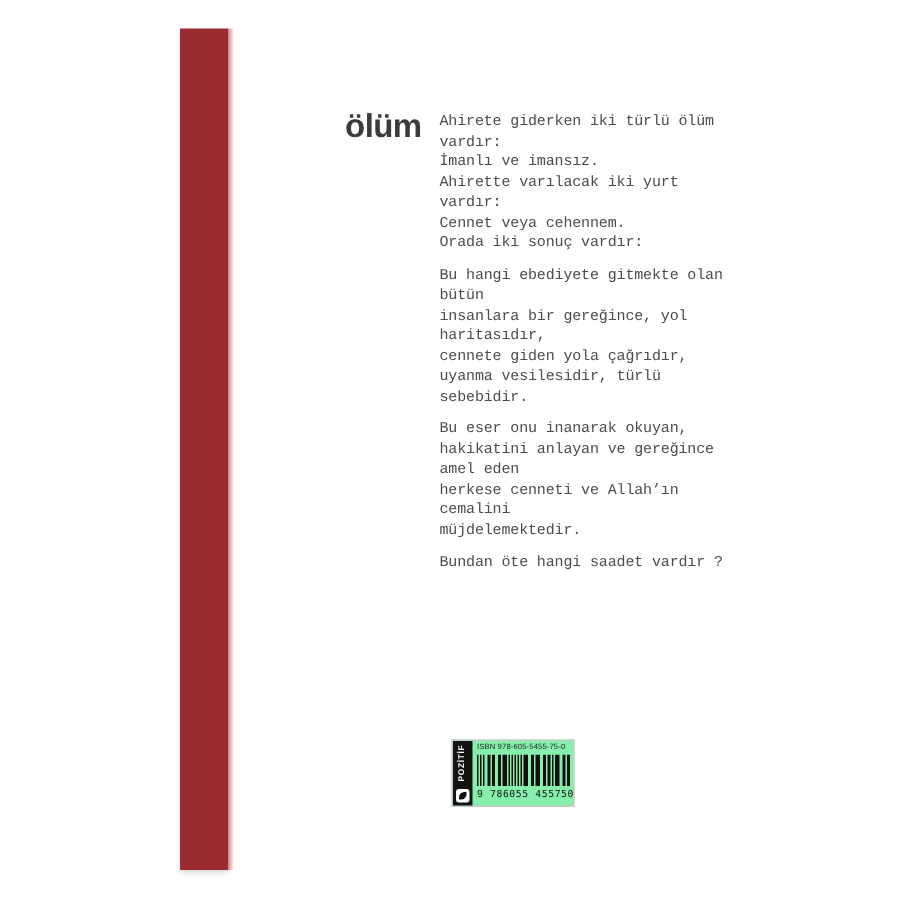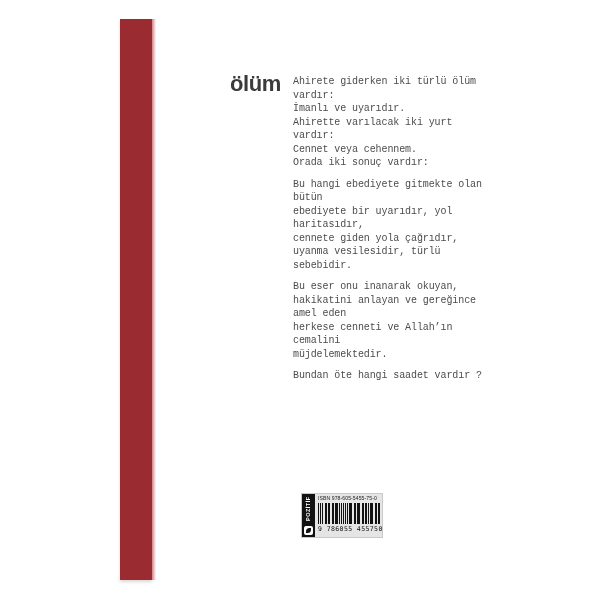--- a/index.html
+++ b/index.html
@@ -64,21 +64,21 @@
   }
   .blurb p { margin: 0 0 8px 0; }
   
   .barcode-label {
     position: absolute;
     left: 301px;
     top: 493px;
     width: 82px;
     height: 45px;
     border: 1px solid #c9c9c9;
-    background: #e5e5e5;
+    background: #86efac;
     box-sizing: border-box;
     display: flex;
   }
   .publisher-strip {
     width: 13px;
     height: 100%;
     background: #121212;
     position: relative;
     flex: none;
   }
@@ -166,29 +166,29 @@
   </div>
 
   <div class="title-block">
     <div>ölüm</div>
   </div>
 
   <div class="blurb">
     <p>
       </p>
       <div>Ahirete giderken iki türlü ölüm vardır:</div>
-      <div>İmanlı ve uyarıdır.</div>
+      <div>İmanlı ve imansız.</div>
       <div>Ahirette varılacak iki yurt vardır:</div>
       <div>Cennet veya cehennem.</div>
       <div>Orada iki sonuç vardır:</div>
     <p></p>
     <p>
       </p>
       <div>Bu hangi ebediyete gitmekte olan bütün</div>
-      <div>ebediyete bir uyarıdır, yol haritasıdır,</div>
+      <div>insanlara bir gereğince, yol haritasıdır,</div>
       <div>cennete giden yola çağrıdır,</div>
       <div>uyanma vesilesidir, türlü sebebidir.</div>
     <p></p>
     <p>
       </p>
       <div>Bu eser onu inanarak okuyan,</div>
       <div>hakikatini anlayan ve gereğince amel eden</div>
       <div>herkese cenneti ve Allah’ın cemalini</div>
       <div>müjdelemektedir.</div>
     <p></p>

